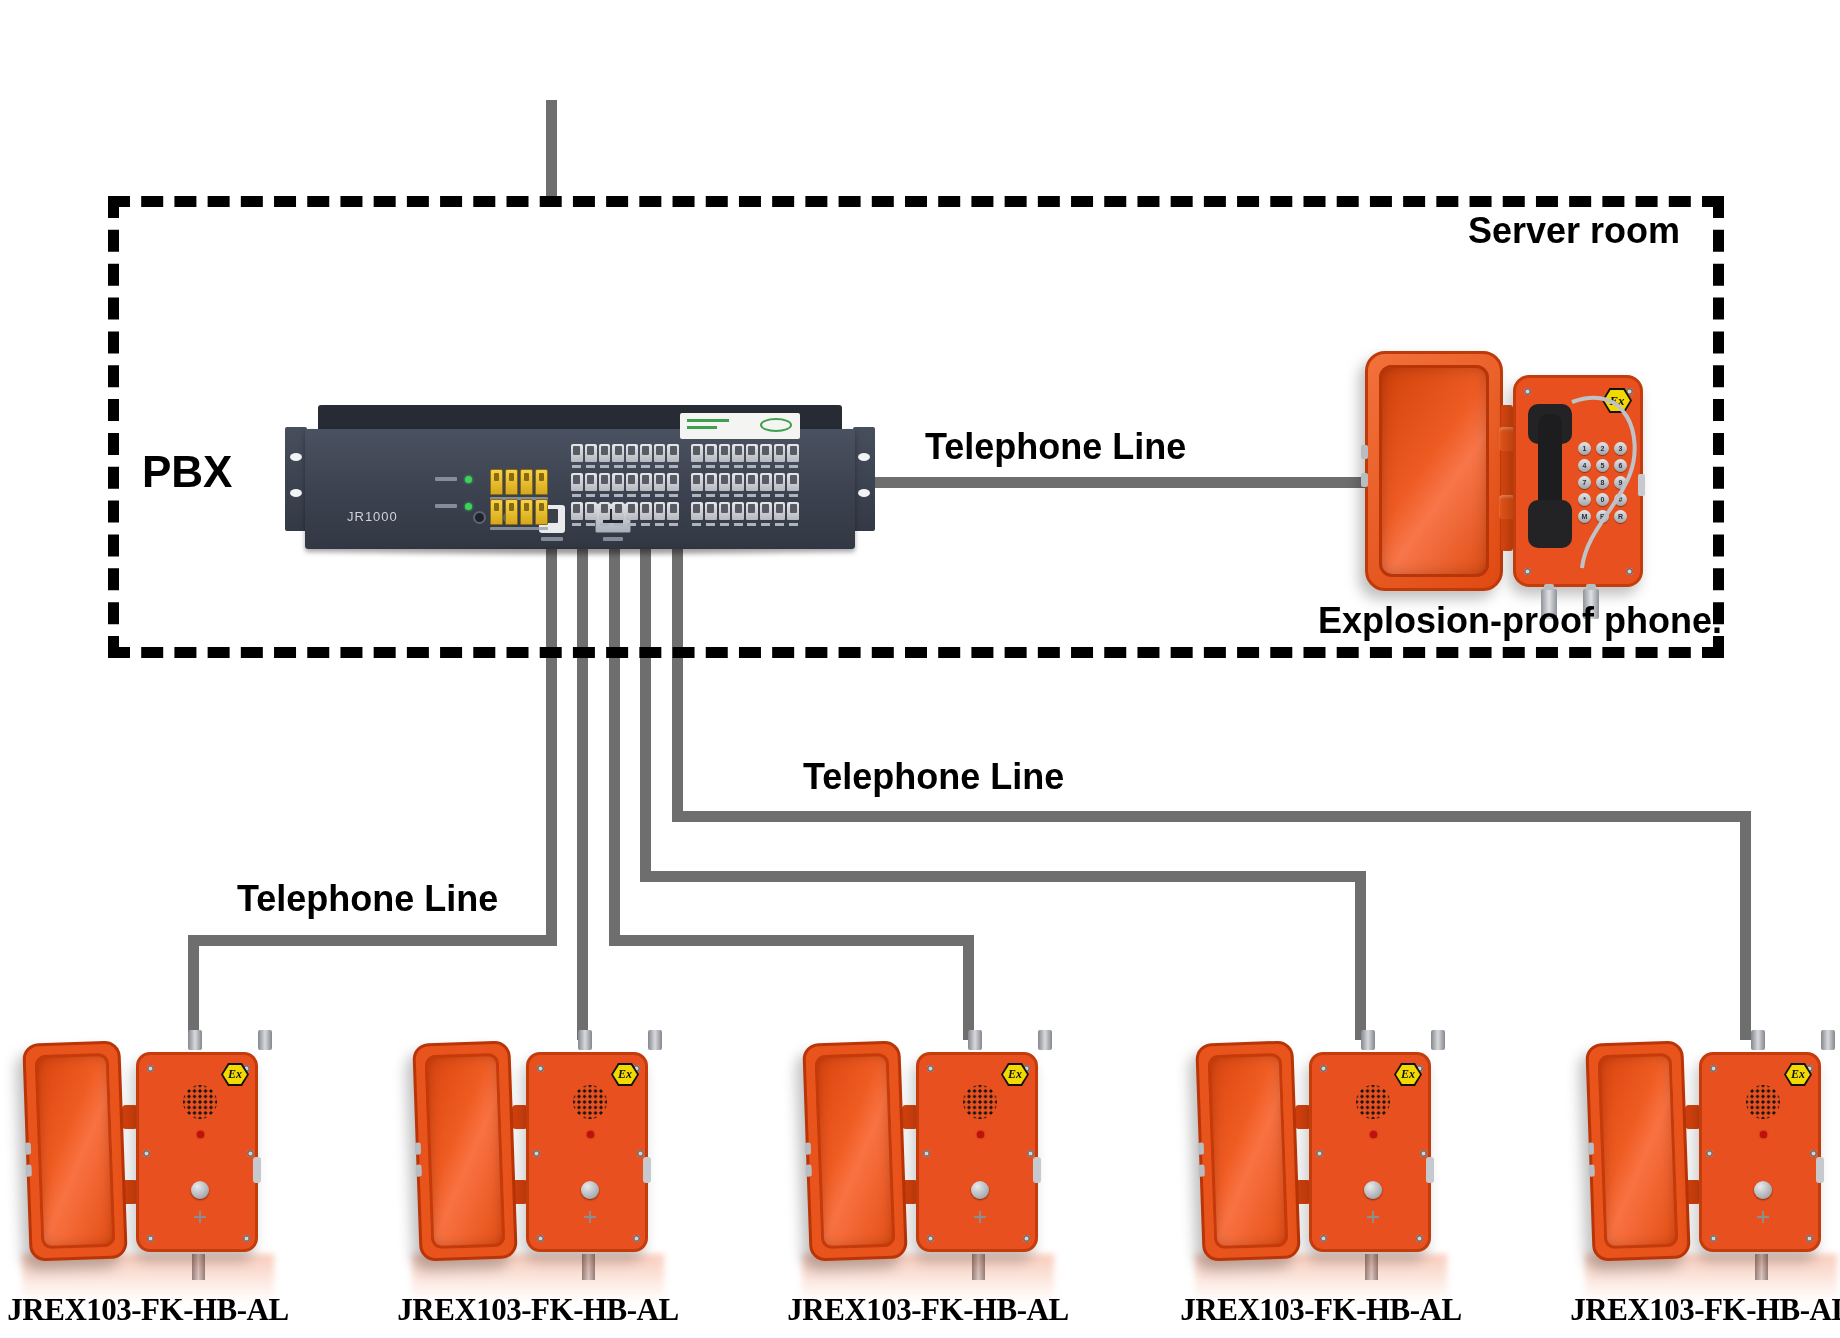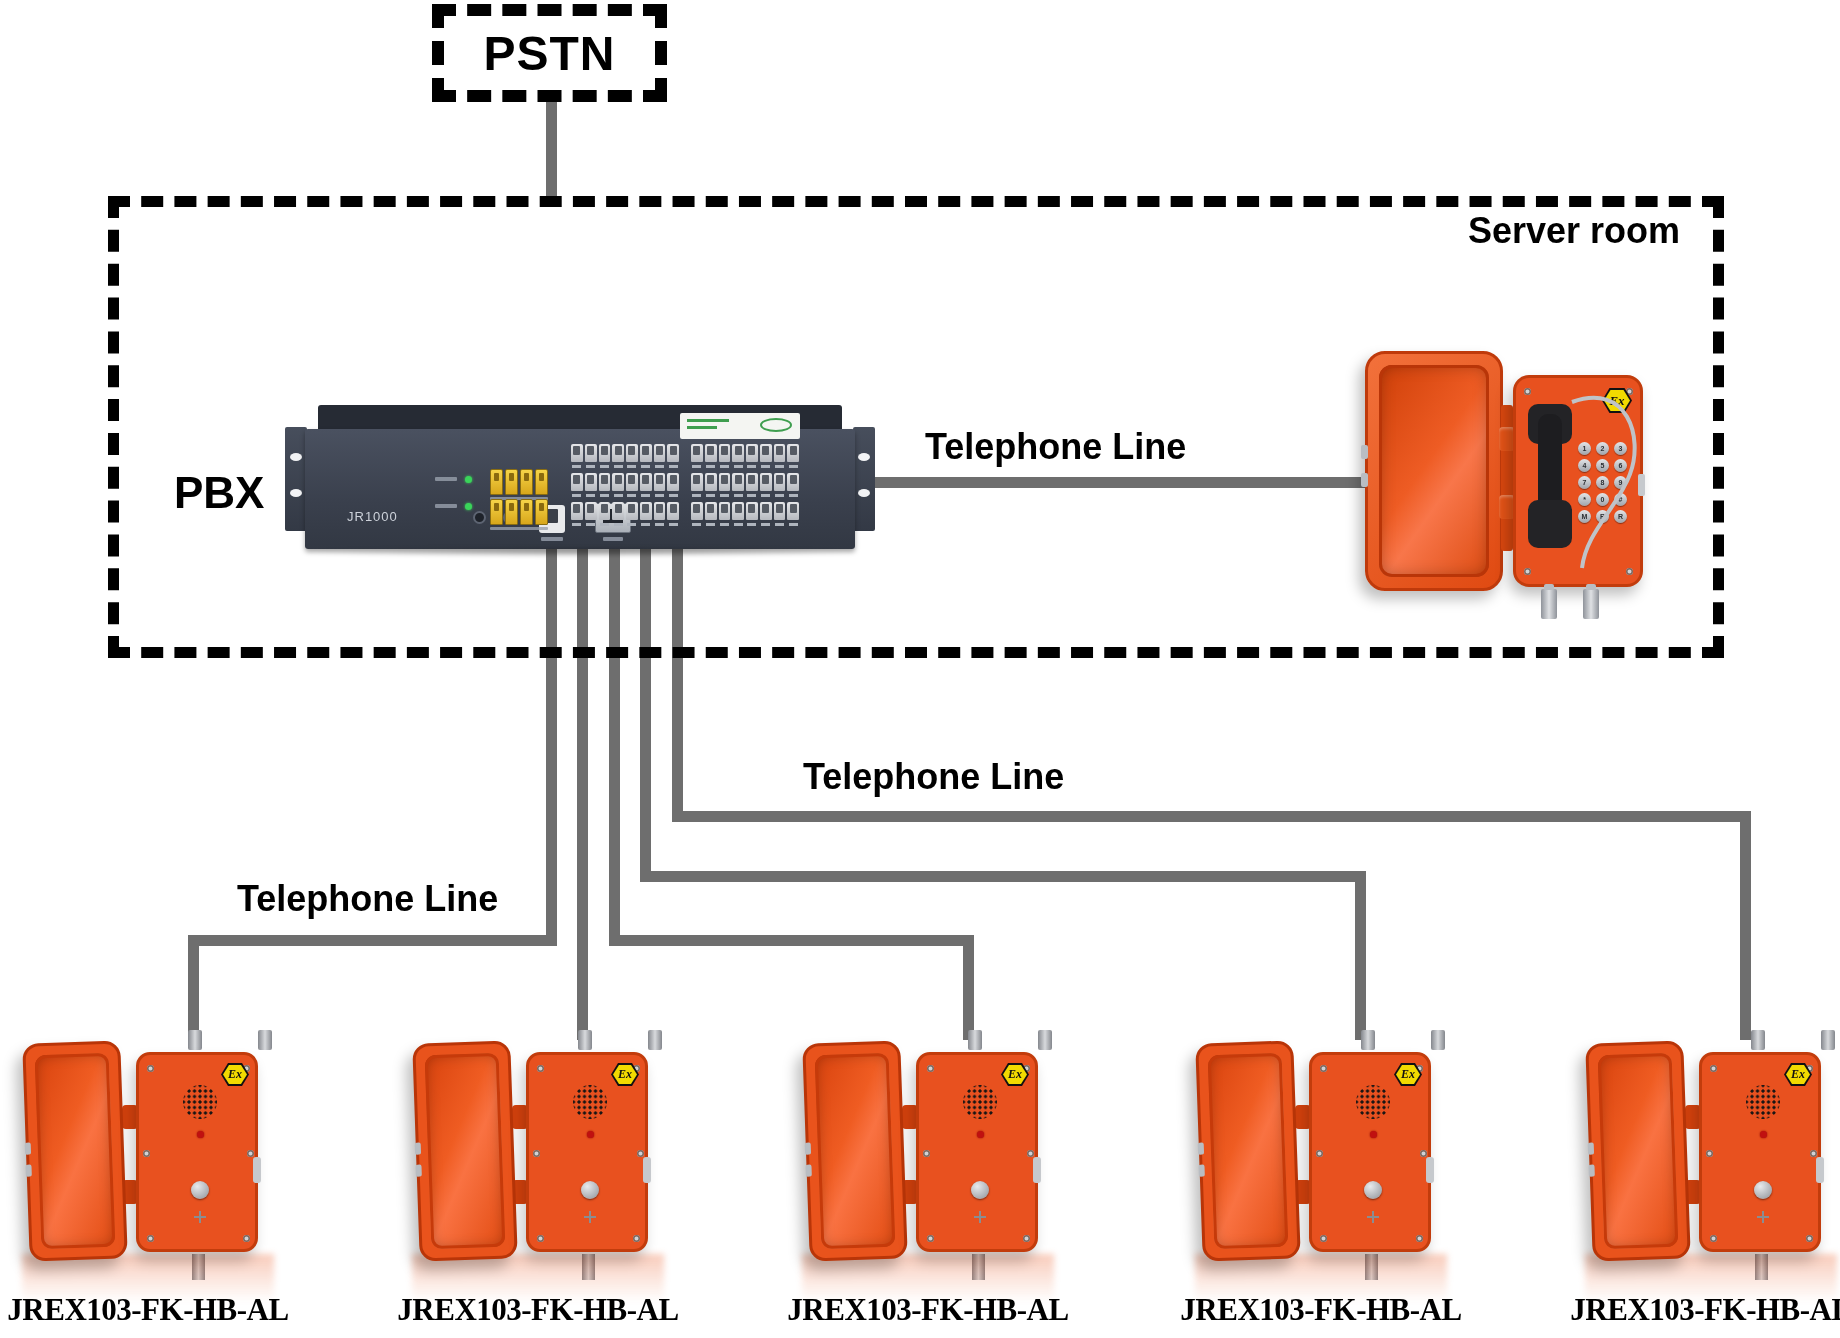--- a/index.html
+++ b/index.html
@@ -125,28 +125,25 @@
   .reflection{position:absolute;left:0;top:224px;width:252px;height:48px;z-index:0;
               background:linear-gradient(rgba(233,83,28,.30),rgba(233,83,28,0));filter:blur(3px);}
   .phone-model{position:absolute;top:262px;left:50%;transform:translateX(-50%);font-size:31px;font-weight:700;
                letter-spacing:-0.5px;color:#000;white-space:nowrap;z-index:2;font-family:Liberation Serif, serif;}
 </style>
 </head>
 <body>
 
 <div id="canvas">
 
-  <div class="pstn-box">
-    <span>PSTN</span>
-  </div>
   <div class="wire" style="left:546px;top:100px;width:11px;height:104px;"></div>
 
   <div class="server-box"></div>
   <div class="lbl lbl-36" style="left:1468px;top:210px;">Server room</div>
-  <div class="lbl lbl-44" style="left:142px;top:468px;margin-left:32px;">PBX</div>
+  <div class="lbl lbl-44" style="left:142px;top:447px;">PBX</div>
 
   <div class="wire" style="left:862px;top:477px;width:536px;height:11px;"></div>
   <div class="lbl lbl-36" style="left:925px;top:426px;">Telephone Line</div>
 
   <div id="device">
     <div class="dev-top"></div>
     <div class="dev-ear l">
         <div class="hole"></div>
         <div class="hole"></div>
       </div>
@@ -294,20 +291,21 @@
           <span class="key">#</span>
           <span class="key">M</span>
           <span class="key">R</span>
           <span class="key">R</span>
         </div>
       <div class="tp-latch-r"></div>
     </div>
     <div class="tp-gland g1"></div>
     <div class="tp-gland g2"></div>
   </div>
+  <div class="lbl lbl-36" style="left:1318px;top:600px;">Explosion-proof phone.</div>
 
   <div class="wire" style="left:546px;top:545px;width:11px;height:401px;"></div>
   <div class="wire" style="left:188px;top:935px;width:369px;height:11px;"></div>
   <div class="wire" style="left:188px;top:935px;width:11px;height:105px;"></div>
   <div class="wire" style="left:577px;top:545px;width:11px;height:495px;"></div>
   <div class="wire" style="left:609px;top:545px;width:11px;height:401px;"></div>
   <div class="wire" style="left:609px;top:935px;width:365px;height:11px;"></div>
   <div class="wire" style="left:963px;top:935px;width:11px;height:105px;"></div>
   <div class="wire" style="left:640px;top:545px;width:11px;height:337px;"></div>
   <div class="wire" style="left:640px;top:871px;width:726px;height:11px;"></div>

